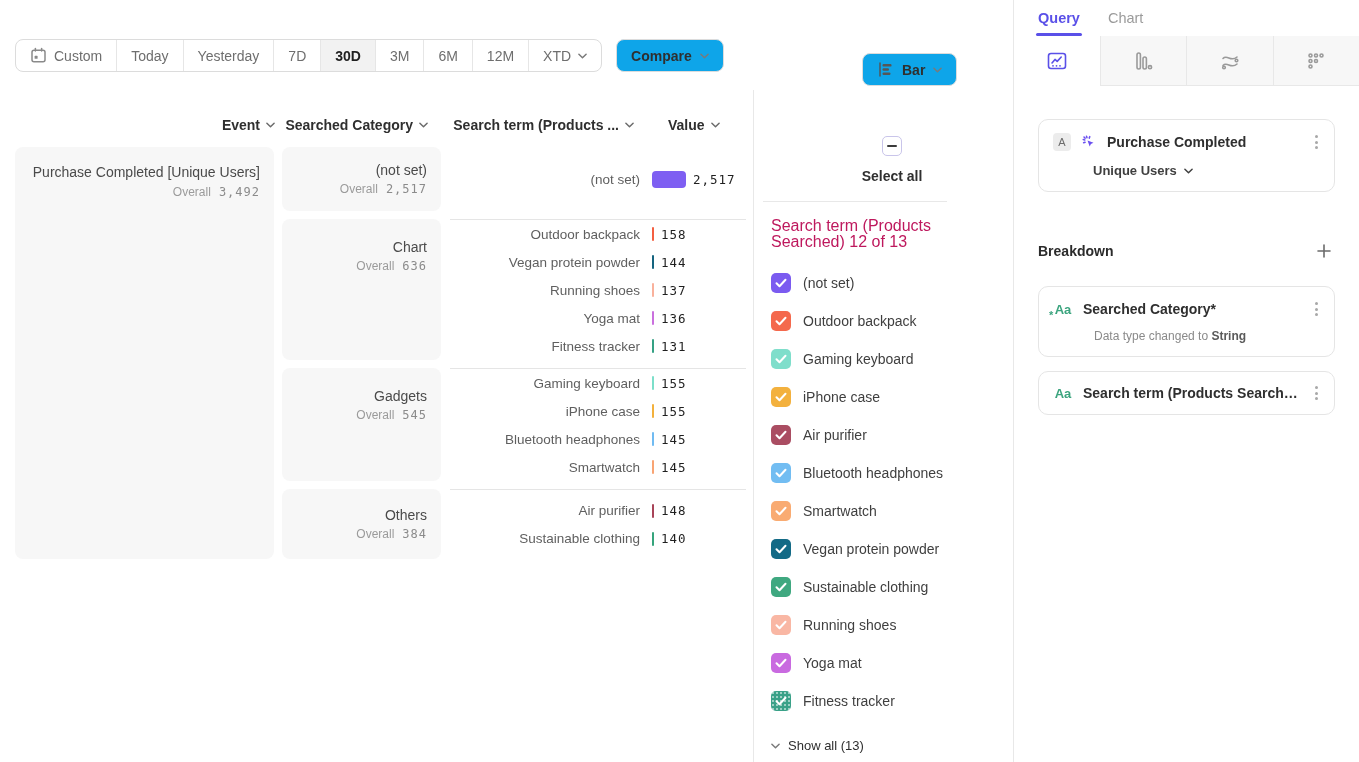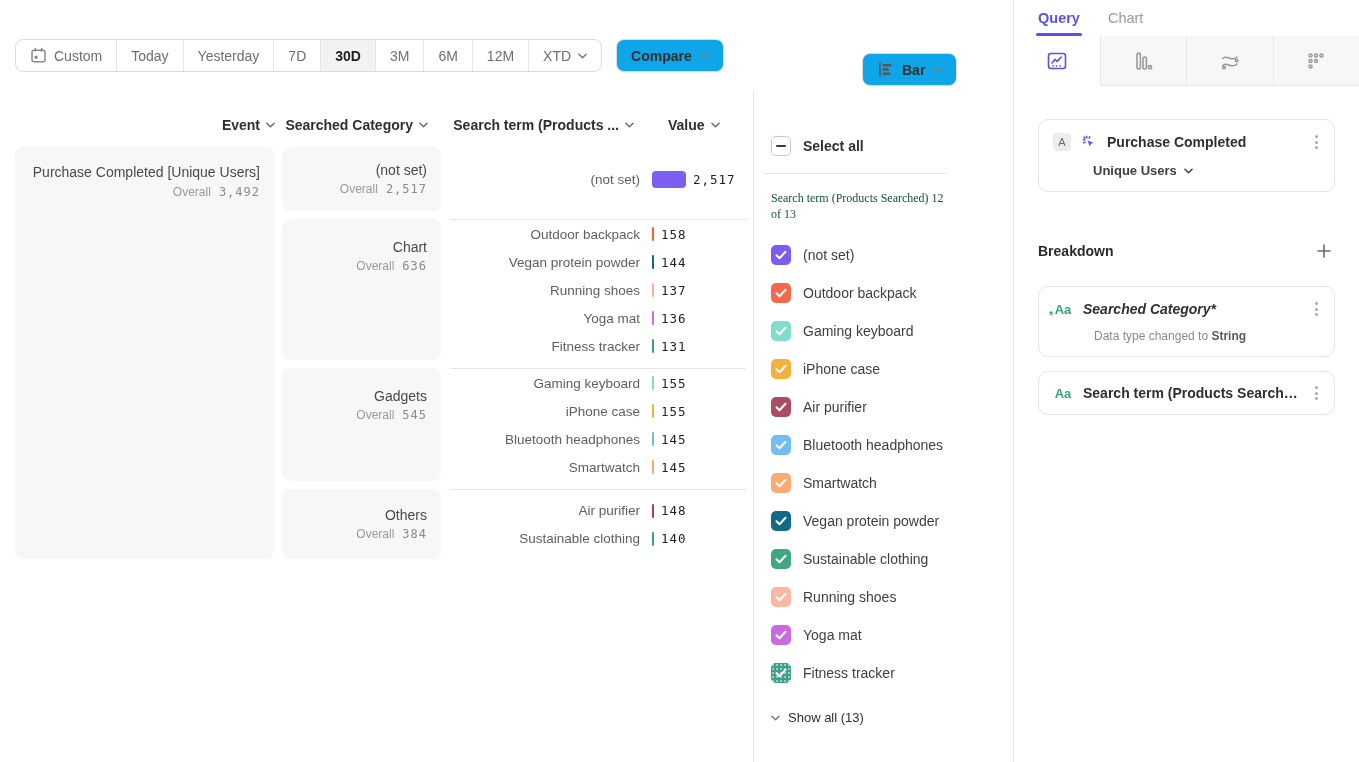--- a/index.html
+++ b/index.html
@@ -71,29 +71,29 @@
   .legend-panel {
     position:absolute; left:753px; top:90px; width:260px; height:672px;
     border-left:1px solid #e8e8e8; padding:20px 0 0 9px;
   }
   .search-box {
     width:184px; height:38px; background:#f5f5f5; border-radius:10px;
     display:flex; align-items:center; gap:10px; padding:0 12px; cursor:text;
   }
   .search-box svg { flex:0 0 auto; }
   .search-placeholder { color:#8e8e8e; font-size:14.5px; }
-  .selectall-row { display:flex; align-items:center; gap:12px; margin:26px 0 0 8px; cursor:pointer; }
+  .selectall-row { display:flex; align-items:center; gap:12px; margin:26px 0 0 8px; cursor:pointer;flex-direction:column; }
   .cb-indeterminate {
     width:20px; height:20px; border-radius:5px; border:1.5px solid #c9c5ea; background:#fff;
     display:flex; align-items:center; justify-content:center;
   }
   .cb-indeterminate .dash { width:10px; height:2px; background:#3b3b3b; border-radius:1px; }
   .selectall-label { font-weight:bold; color:#2f2f2f; font-size:14px; }
   .legend-divider { width:184px; height:1px; background:#e8e8e8; margin:17px 0 0 0; }
-  .legend-caption { margin:16px 0 0 8px; width:175px; font-size:12px; line-height:16px; color:#14532d;font-family:Liberation Serif, serif; }
+  .legend-caption { margin:16px 0 0 8px; width:175px; font-size:16px; line-height:16px; color:#be185d; }
   .legend-list { margin-top:14px; }
   .legend-item { display:flex; align-items:center; gap:12px; height:38px; padding-left:8px; cursor:pointer; }
   .cb {
     width:20px; height:20px; border-radius:5px; display:flex; align-items:center; justify-content:center;
     flex:0 0 auto;
   }
   .cb svg { width:12px; height:10px; }
   .cb svg path { fill:none; stroke:#fff; stroke-width:2; stroke-linecap:round; stroke-linejoin:round; }
   .cb.patterned { background-image:radial-gradient(rgba(255,255,255,.5) 1px, transparent 1.3px);
     background-size:4px 4px; }
@@ -140,21 +140,21 @@
   .qcard-row { display:flex; align-items:center; gap:10px; }
   .abadge {
     width:18px; height:18px; border-radius:4px; background:#ececec; color:#6b6b6b;
     font-size:11px; display:flex; align-items:center; justify-content:center; flex:0 0 auto;
   }
   .event-icon { width:16px; height:16px; flex:0 0 auto; }
   .event-icon path, .event-icon line { stroke:#6a4ff0; stroke-width:1.5; stroke-linecap:round; fill:none; }
   .event-icon .fillp { fill:#6a4ff0; stroke:none; }
   .qcard-title { font-weight:bold; color:#2f2f2f; font-size:14px; flex:1;
     white-space:nowrap; overflow:hidden; text-overflow:ellipsis; }
-  .qcard-title.italic { font-style:italic; }
+  .qcard-title.italic { }
   .kebab { color:#9b9b9b; font-size:14px; letter-spacing:0; line-height:1; cursor:pointer;
     display:flex; flex-direction:column; gap:2.5px; align-items:center; padding:2px 4px; }
   .kebab i { width:3px; height:3px; background:#a8a8a8; border-radius:50%; }
   .qcard-sub { margin:12px 0 0 40px; display:flex; align-items:center; gap:7px; cursor:pointer; }
   .qcard-sub-label { font-size:13px; font-weight:bold; color:#3f3f3f; }
   .aa-icon { position:relative; width:20px; flex:0 0 20px; color:#3ba47e; font-size:13px; font-weight:bold; text-align:center; }
   .aa-icon .ast { position:absolute; left:-4px; bottom:-4px; font-size:11px; }
   .qcard-note { margin:11px 0 0 41px; font-size:12px; color:#8a8a8a; }
   .qcard-note b { color:#5a5a5a; }
   .bd-card2 { padding-top:12px; padding-bottom:12px; }

